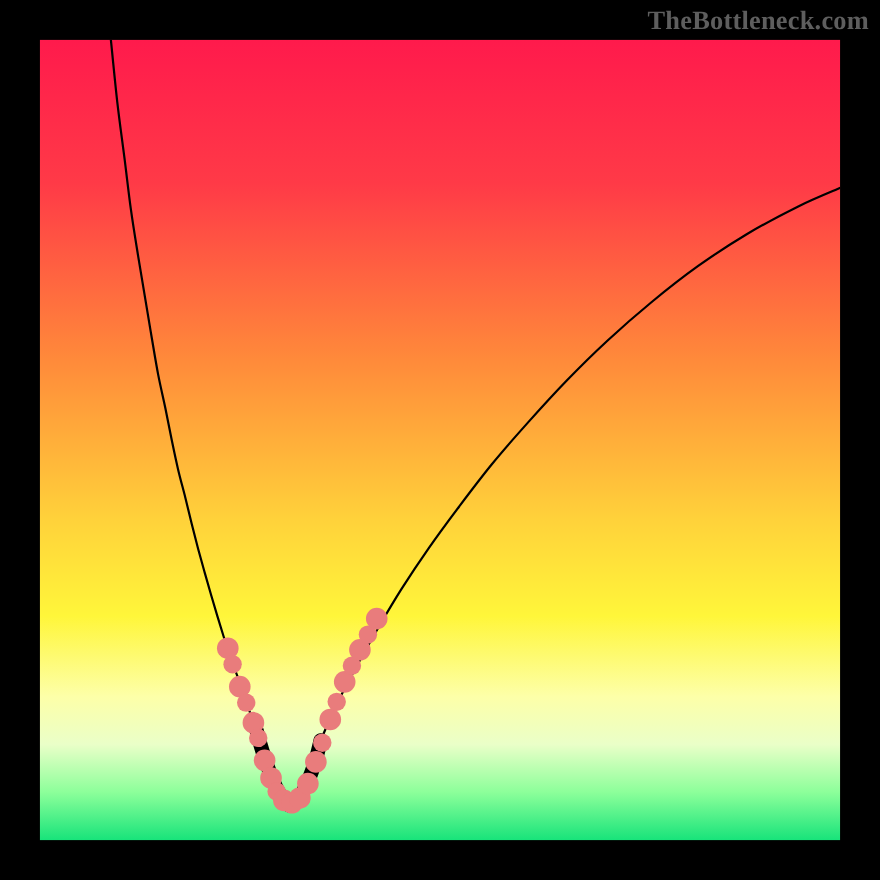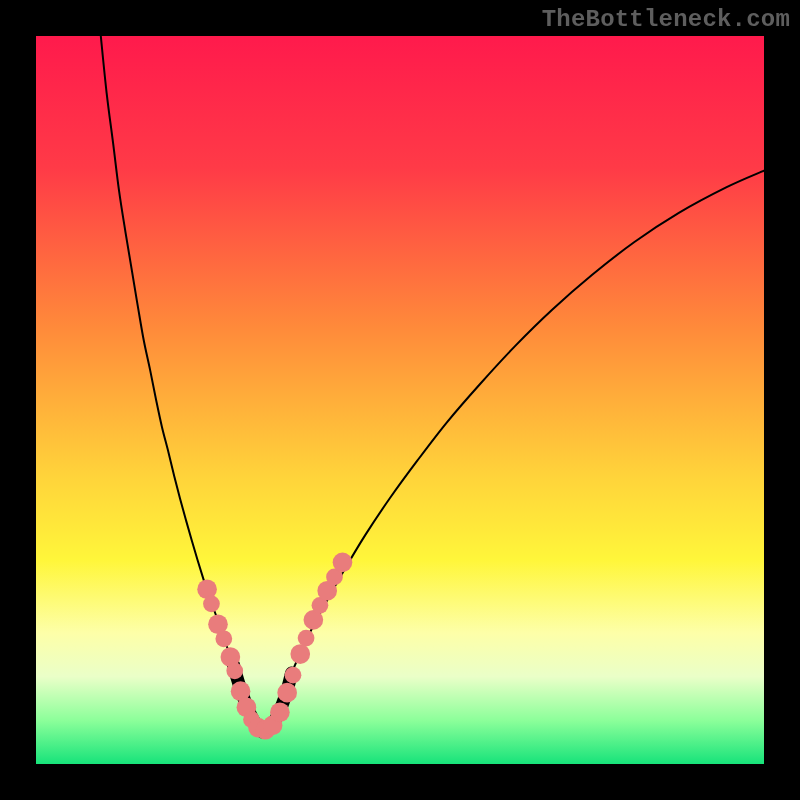--- a/index.html
+++ b/index.html
@@ -27,21 +27,21 @@
     overflow: hidden;
   }
   .gradient {
     position: absolute;
     left: 0; top: 0; right: 0; bottom: 0;
   }
   .watermark {
     position: absolute;
     top: 6px;
     right: 10px;
-    font-family: Liberation Mono, monospace;
+    font-family: Liberation Serif, serif;
     font-size: 24px;
     font-weight: 600;
     color: #5e5e5e;
     letter-spacing: 0.2px;
     user-select: none;
   }
 </style>
 </head>
 <body>
 

